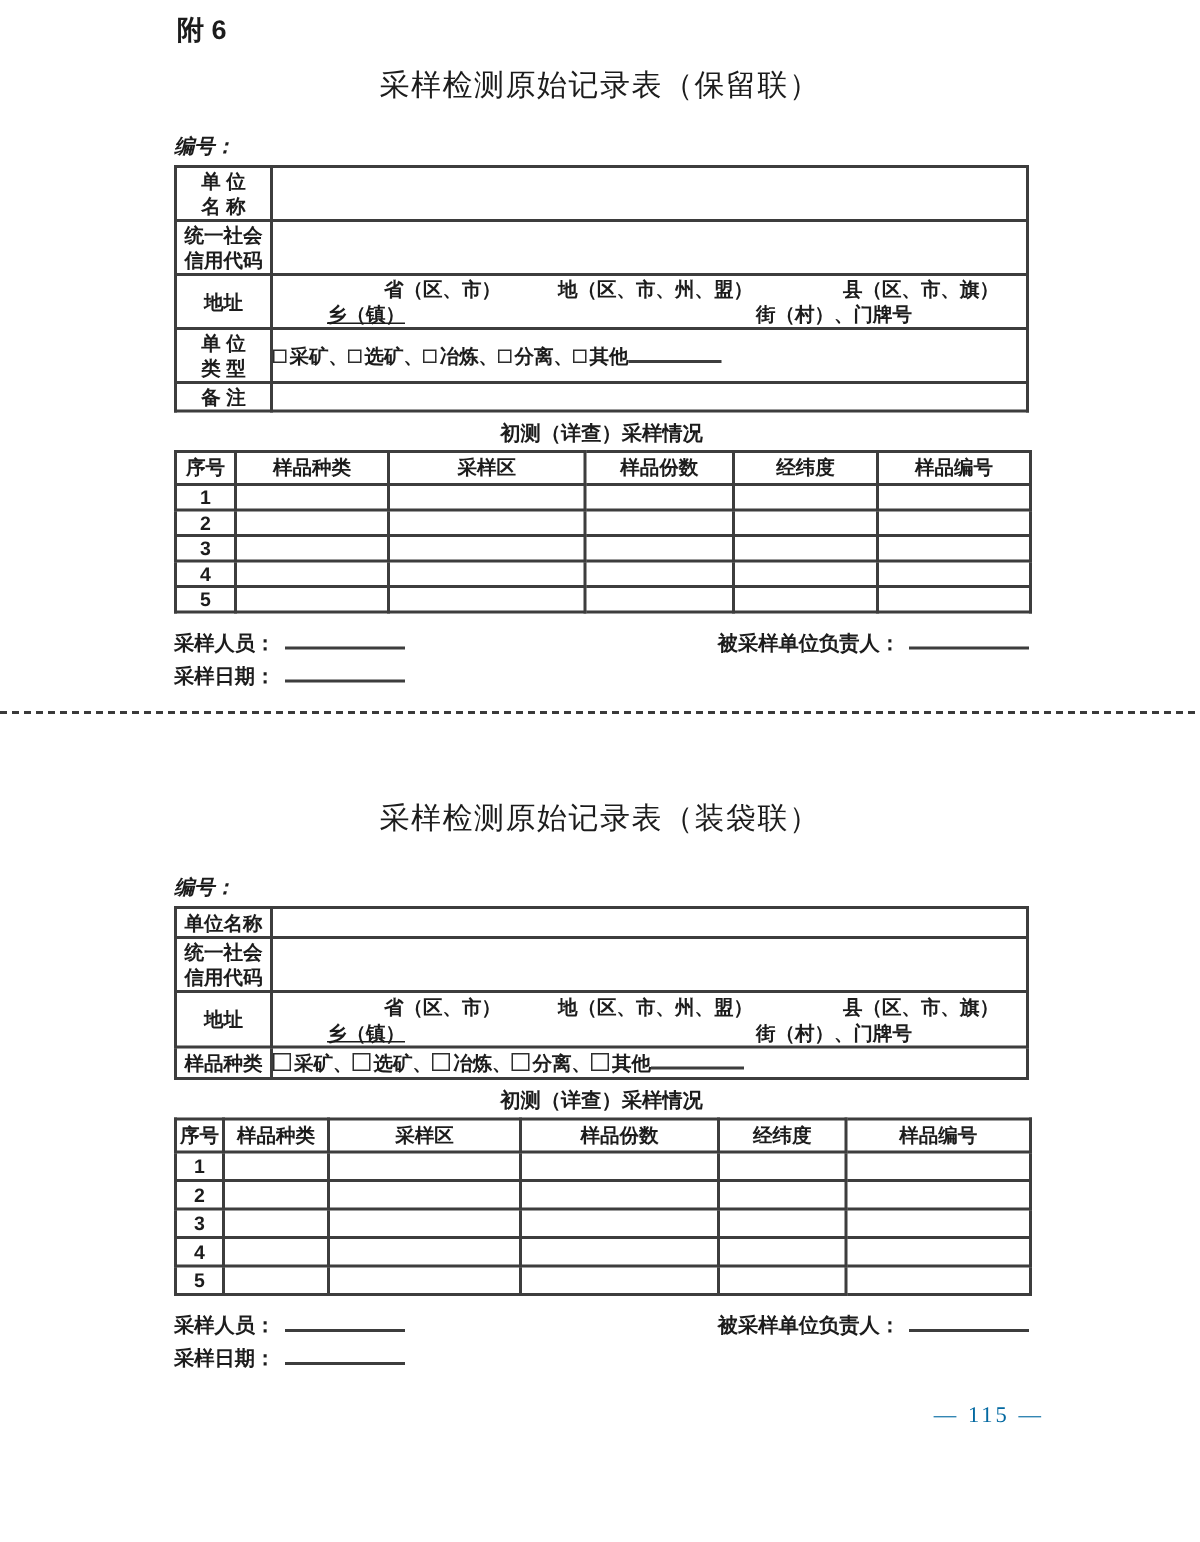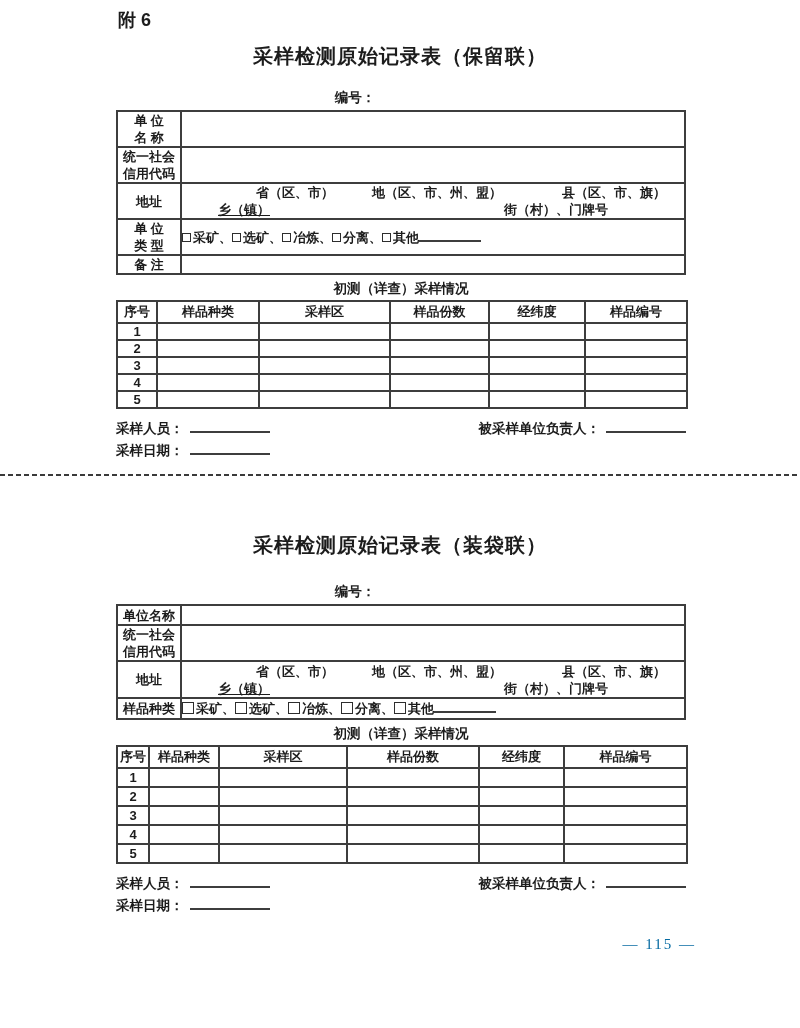--- a/index.html
+++ b/index.html
@@ -13,29 +13,30 @@
     font-weight:600;
     overflow:hidden;
   }
   .annex{
     margin:8px 0 0 118px;
     font-size:18px;font-weight:bold;
   }
   .doc-title{
     margin:11px 0 0 0;
     text-align:center;
-    font-size:20px;font-weight:bold;
+    font-size:20px;font-weight:normal;
     letter-spacing:1px;
   }
   .number-line{
     width:570px;margin:19px 0 3px 116px;
-    text-align:center;
+    text-align:left;
     font-size:13.5px;
     padding-right:92px;
     box-sizing:border-box;
+    font-style:italic;
   }
   table{border-collapse:collapse;table-layout:fixed;border-radius:28px;}
   .frm{width:570px;margin-left:116px;}
   .frm td{
     border:2px solid #3d3d3d;
     font-size:13px;line-height:17px;
     padding:0;vertical-align:middle;
   }
   .lbl{text-align:center;}
   .addr-line{display:flex;white-space:nowrap;}

